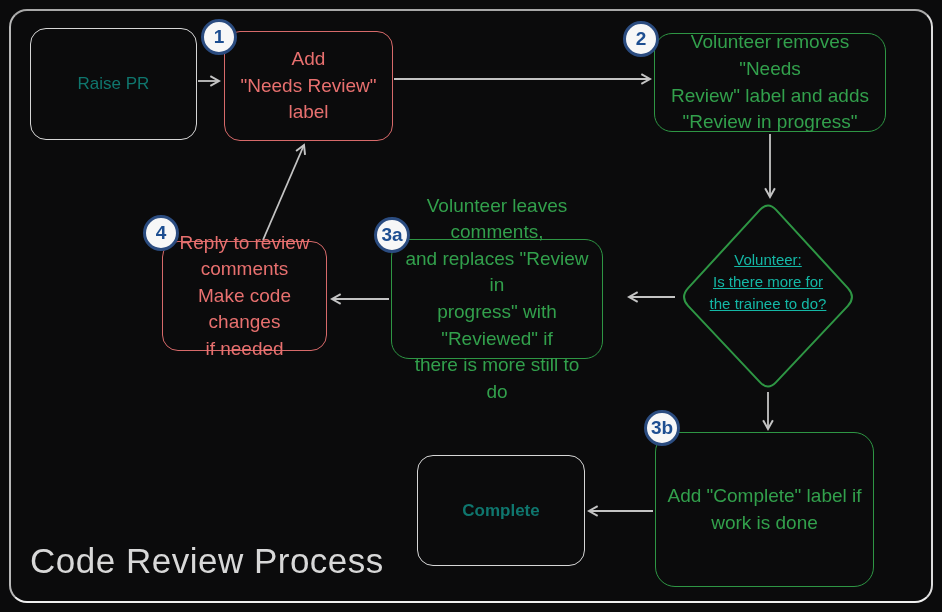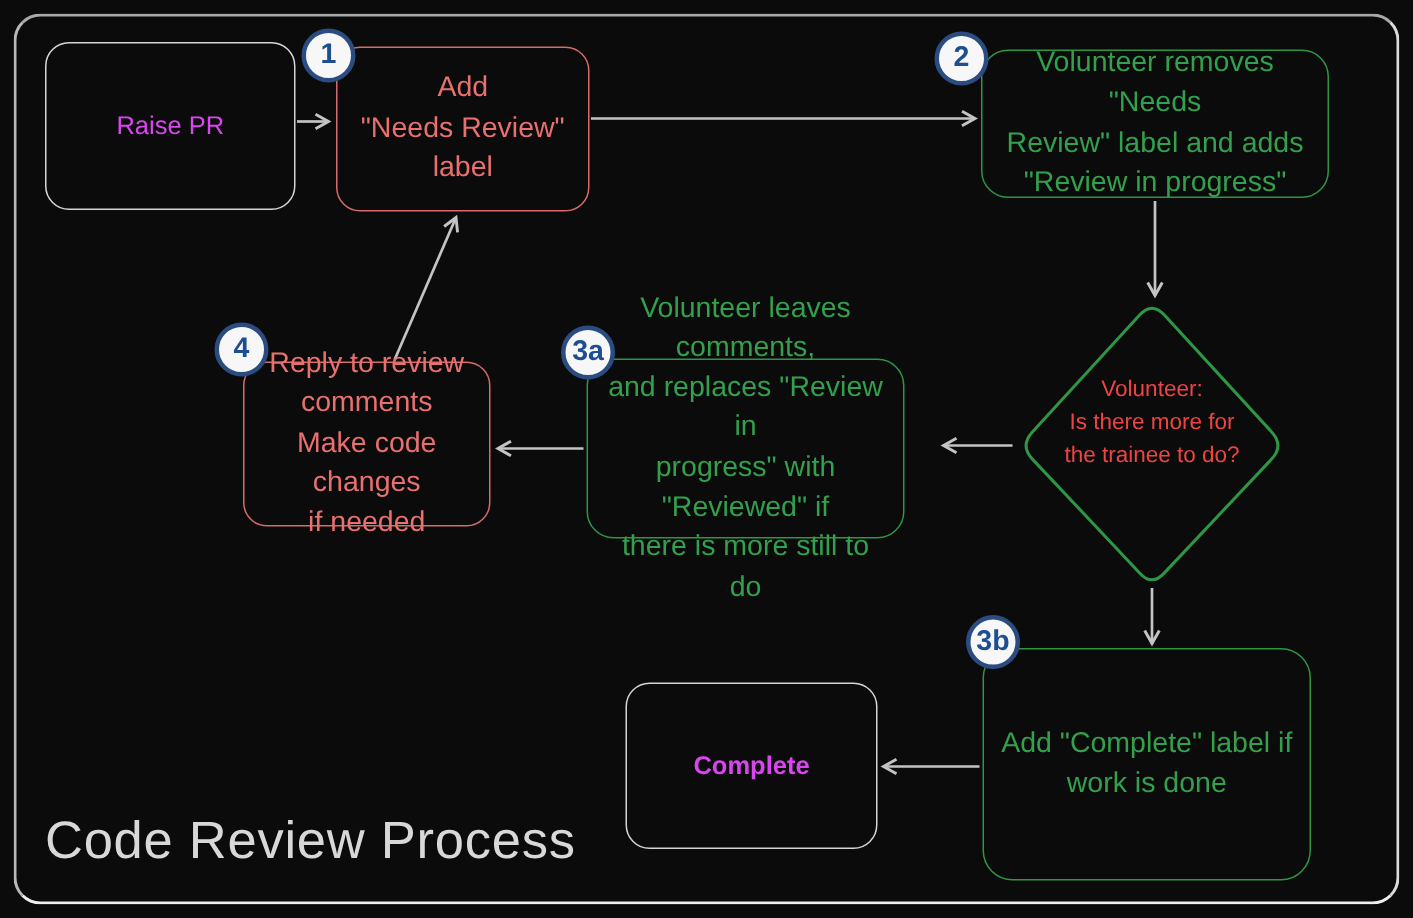--- a/index.html
+++ b/index.html
@@ -37,39 +37,40 @@
     justify-content: center;
     text-align: center;
     border-radius: 16px;
     z-index: 3;
     font-size: 19px;
     line-height: 1.4;
   }
   .node-label { white-space: pre-line; padding: 4px 10px; }
   .node.red   { border: 1.8px solid #d76a6a; color: #e8706f; }
   .node.green { border: 1.8px solid #2e9644; color: #32a04c; }
-  .node.neutral { border: 1.8px solid #d6d6d6; color: #d946ef; font-size: 17px; }
+  .node.neutral { border: 1.8px solid #d6d6d6; color: #0f766e; font-size: 17px; }
 
   #n-raise    { left: 30px;  top: 28px;  width: 167px; height: 112px; }
   #n-1        { left: 224px; top: 31px;  width: 169px; height: 110px; }
   #n-2        { left: 654px; top: 33px;  width: 232px; height: 99px;  border-radius: 18px; }
   #n-3a       { left: 391px; top: 239px; width: 212px; height: 120px; border-radius: 18px; }
   #n-4        { left: 162px; top: 241px; width: 165px; height: 110px; }
   #n-3b       { left: 655px; top: 432px; width: 219px; height: 155px; border-radius: 20px; }
   #n-complete { left: 417px; top: 455px; width: 168px; height: 111px; font-weight: bold; }
 
   .diamond-label {
     position: absolute;
     left: 662px; top: 249px; width: 212px;
     text-align: center;
-    color: #ef4444;
+    color: #14b8a6;
     font-size: 15px;
     line-height: 1.45;
     white-space: pre-line;
     z-index: 3;
+    text-decoration: underline;
   }
   .badge {
     position: absolute;
     box-sizing: border-box;
     width: 36px; height: 36px;
     border-radius: 50%;
     background: #f7f7f7;
     border: 3px solid #2b4c80;
     color: #1d4e91;
     font-size: 19px;

